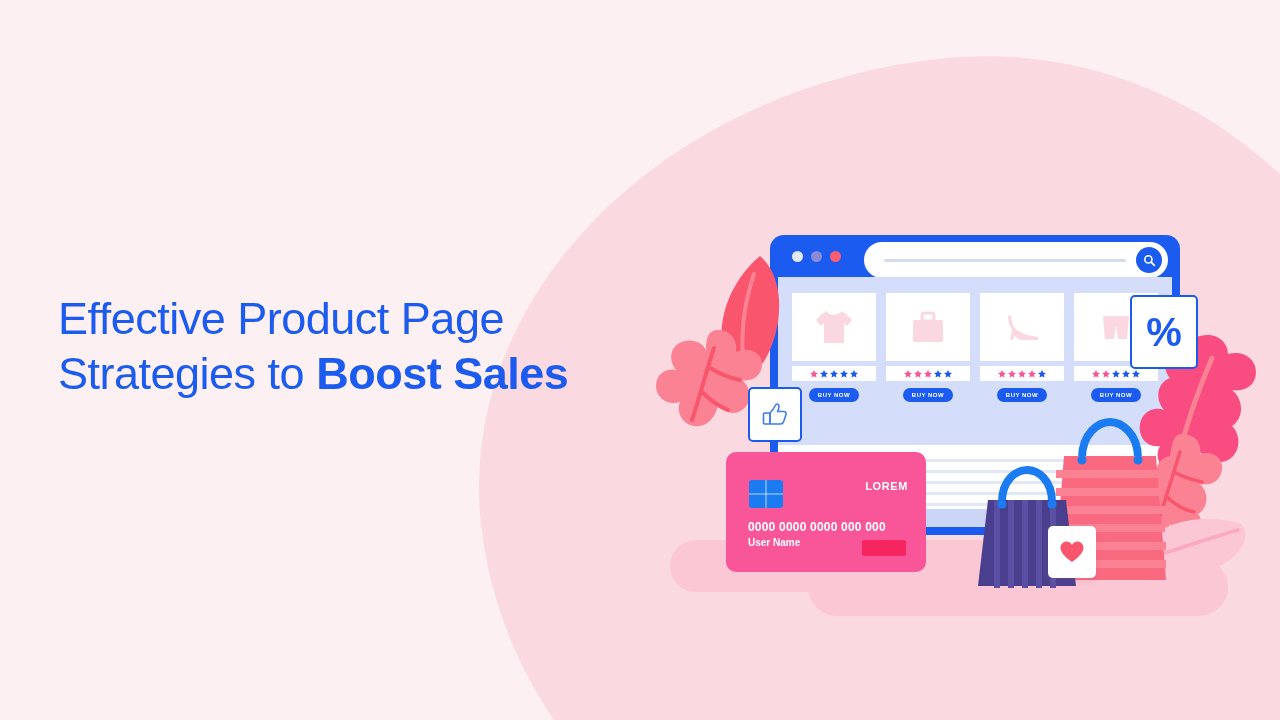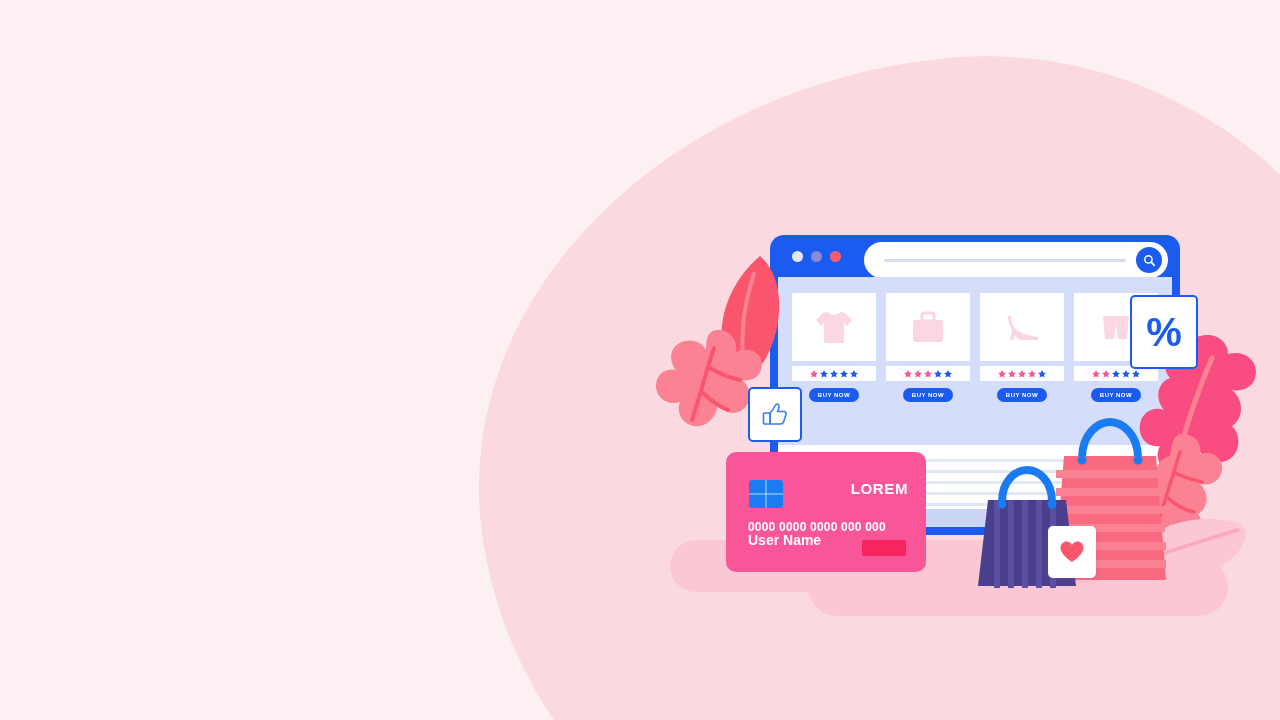--- a/index.html
+++ b/index.html
@@ -186,47 +186,51 @@
     background: #1B7BF0;
     border-radius: 3px;
   }
   .chip::before, .chip::after {
     content: ""; position: absolute; background: rgba(255,255,255,.35);
   }
   .chip::before { left: 0; right: 0; top: 13px; height: 1.5px; }
   .chip::after { top: 0; bottom: 0; left: 16px; width: 1.5px; }
   .cc-brand {
     position: absolute; right: 18px; top: 28px;
-    font-size: 15px; font-weight: 700; letter-spacing: 0.6px;
+    font-size: 11px; font-weight: 700; letter-spacing: 0.6px;
   }
   .cc-number {
     position: absolute; left: 22px; bottom: 38px;
     font-size: 12px; font-weight: 700; letter-spacing: 0.2px;
   }
   .cc-name {
     position: absolute; left: 22px; bottom: 24px;
-    font-size: 14px; font-weight: 700;
+    font-size: 10px; font-weight: 700;
   }
   .cc-stripe {
     position: absolute; right: 20px; bottom: 16px;
     width: 44px; height: 16px; background: #F6255F; border-radius: 2px;
   }
 
   
   .bag { position: absolute; }
   .bag-pink { left: 408px; top: 318px; z-index: 4; }
   .bag-navy { left: 330px; top: 366px; z-index: 7; }
 </style>
 </head>
 <body>
 
 <div id="stage">
 
   <div class="bg-blob"></div>
 
+  <h1 class="headline">
+    <span>Effective Product Page</span><br>
+    <span>Strategies to </span><b>Boost Sales</b>
+  </h1>
 
   <div class="illus">
 
     <div class="platform one"></div>
     <div class="platform two"></div>
 
     <div class="leaf" style="left:42px; top:152px; z-index:1;">
       <svg width="110" height="130" viewBox="0 0 110 130">
         <path d="M78 4 C50 28 36 62 40 96 C42 112 52 124 62 124 C78 124 92 96 96 70 C100 42 94 18 78 4 Z" fill="#F9566E"></path>
         <path d="M72 22 C62 52 58 84 62 114" stroke="#FB8293" stroke-width="4" fill="none" stroke-linecap="round"></path>

